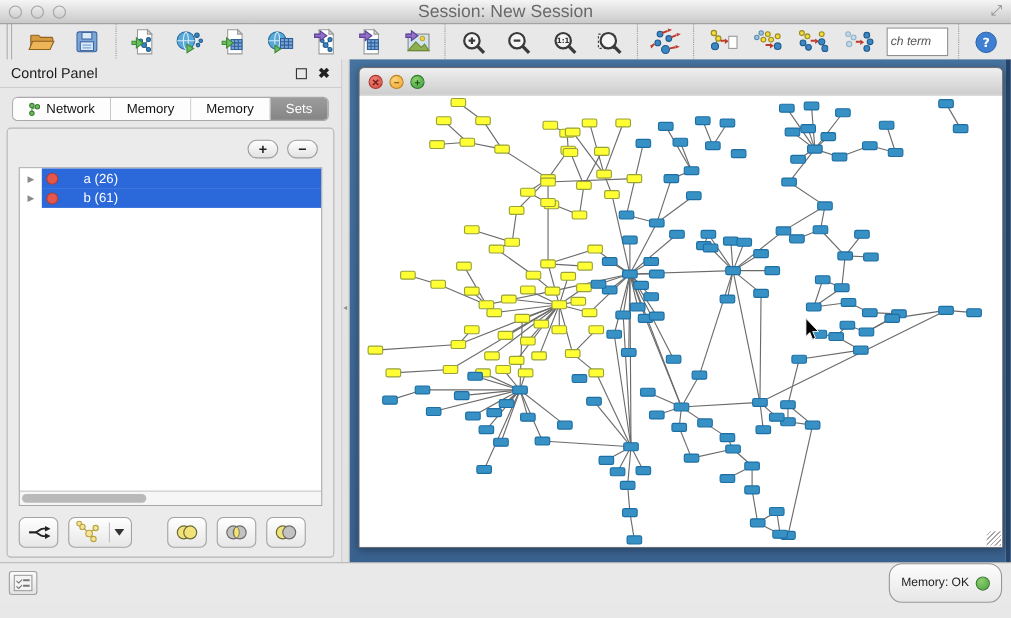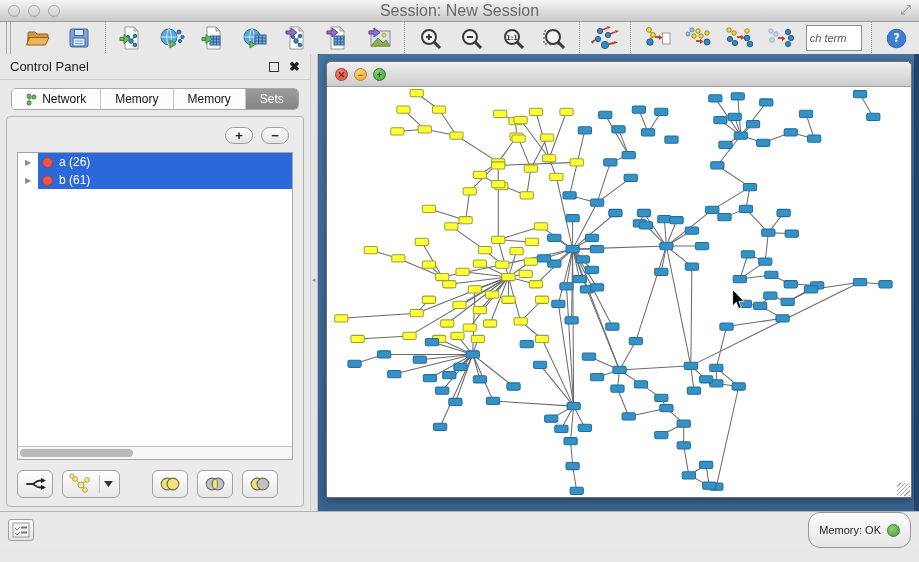--- a/index.html
+++ b/index.html
@@ -54,21 +54,21 @@
   .pm-row { display:flex; justify-content:flex-end; gap:8px; margin:4px 4px 8px 0; }
   .pm-btn { width:28px; height:17px; border-radius:9px;
     background:linear-gradient(#ffffff,#e3e3e3); border:1px solid #9d9d9d;
     font-size:13px; font-weight:bold; line-height:13px; color:#222; cursor:default; }
 
   .setlist { flex:1; background:#fff; border:1px solid #a6a6a6; overflow:hidden;
     display:flex; flex-direction:column; }
   .set-row { height:18px; display:flex; align-items:stretch; font-size:12px; }
   .set-tri { width:20px; display:flex; align-items:center; justify-content:center;
     color:#8a8a8a; font-size:8px; background:#fff; }
-  .set-sel { flex:1; background:#2b68d9; display:flex; align-items:center; gap:6px;
+  .set-sel { flex:1; background:#2b68d9; display:flex; align-items:center; gap:23px;
     padding-left:4px; color:#fff; }
   .set-dot { width:11px; height:11px; border-radius:50%; background:#e4574d;
     border:1px solid #b23b33; }
   .hscroll { height:13px; border-top:1px solid #c8c8c8; background:#f6f6f6;
     display:flex; align-items:center; padding:0 2px; }
   .hthumb { width:42%; height:8px; border-radius:4px; background:#b9b9b9; }
 
   .setbtns { display:flex; align-items:center; margin-top:10px; gap:9px; }
   .sbtn { height:28px; border-radius:6px; background:linear-gradient(#ffffff,#e7e7e7);
     border:1px solid #a3a3a3; display:flex; align-items:center; justify-content:center;

